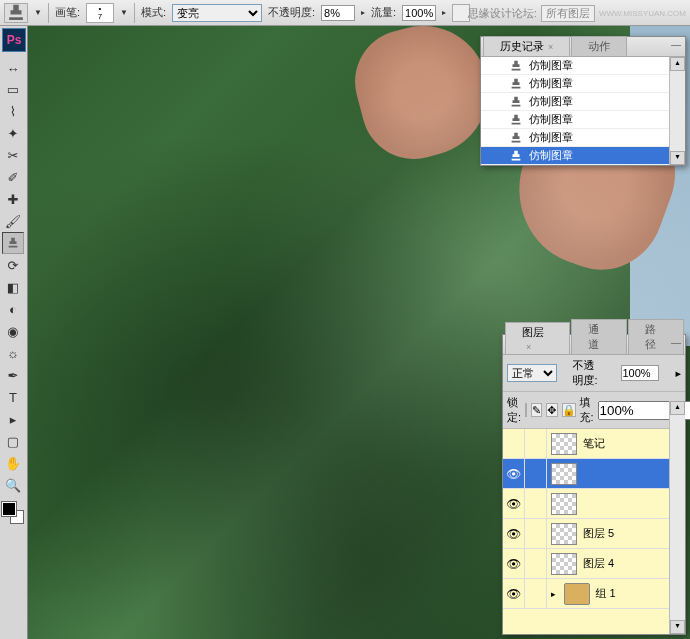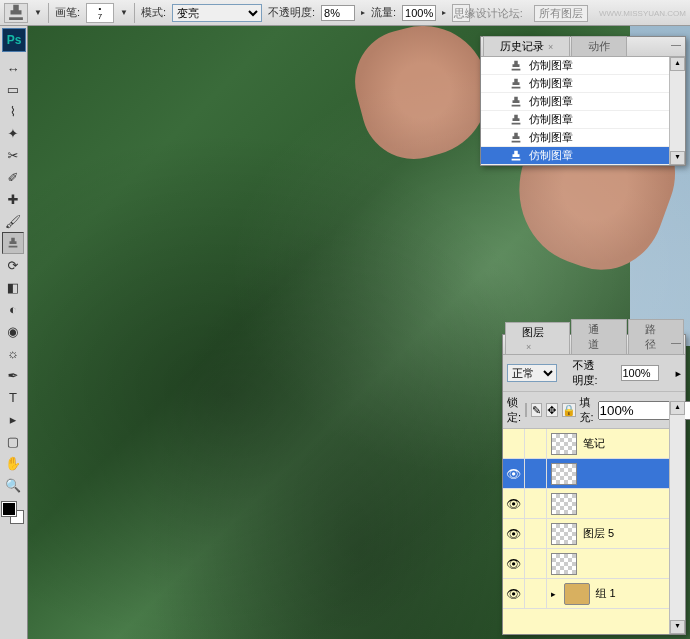--- a/index.html
+++ b/index.html
@@ -7,24 +7,24 @@
 
 .options-bar { position: absolute; top: 0; left: 0; right: 0; height: 26px; background: linear-gradient(#eeeeee, #d8d8d8); border-bottom: 1px solid #999; display: flex; align-items: center; padding: 0 4px; font-size: 11px; gap: 6px; }
 .options-bar .tool-preset { width: 24px; height: 20px; background: #ddd; border: 1px solid #aaa; display: flex; align-items: center; justify-content: center; }
 .options-bar .label { color: #333; }
 .options-bar select { font-size: 11px; height: 18px; border: 1px solid #7b9ebd; }
 .options-bar input[type="text"] { width: 34px; height: 16px; font-size: 11px; border: 1px solid #999; text-align: left; padding: 0 2px; }
 .options-bar .divider { width: 1px; height: 20px; background: #aaa; }
 .options-bar .arrow { font-size: 8px; color: #333; }
 .options-bar .brush-preview { width: 28px; height: 20px; border: 1px solid #aaa; background: #fff; display: flex; flex-direction: column; align-items: center; justify-content: center; font-size: 8px; line-height: 8px; }
 .options-bar .airbrush-icon { width: 18px; height: 18px; border: 1px solid #aaa; background: #eee; }
-.watermark { position: absolute; top: 5px; right: 4px; font-size: 11px; color: #888; display: flex; align-items: center; gap: 11px; }
+.watermark { position: absolute; top: 5px; right: 4px; font-size: 11px; color: #888; display: flex; align-items: center; gap: 4px; }
 
 .left-strip { position: absolute; top: 26px; left: 0; width: 28px; bottom: 0; background: #d6d6d6; border-right: 1px solid #888; }
-.ps-logo { width: 24px; height: 24px; margin: 2px; background: #0a2e52; color: #14b8a6; display: flex; align-items: center; justify-content: center; font-weight: bold; font-size: 12px; border: 1px solid #4a7aab; }
+.ps-logo { width: 24px; height: 24px; margin: 2px; background: #0a2e52; color: #ec4899; display: flex; align-items: center; justify-content: center; font-weight: bold; font-size: 12px; border: 1px solid #4a7aab; }
 .tools { position: absolute; top: 56px; left: 2px; width: 24px; background: #d6d6d6; display: flex; flex-direction: column; }
 .tool { width: 22px; height: 22px; display: flex; align-items: center; justify-content: center; font-size: 13px; color: #333; cursor: pointer; border: 1px solid transparent; }
 .tool.selected { background: #c0c0c0; border: 1px inset #999; }
 .tool svg { width: 14px; height: 14px; }
 .color-swatches { margin-top: 6px; width: 22px; height: 22px; position: relative; }
 .color-swatches .fg { position: absolute; width: 14px; height: 14px; background: #000; border: 1px solid #fff; outline: 1px solid #666; top: 0; left: 0; }
 .color-swatches .bg { position: absolute; width: 14px; height: 14px; background: #fff; border: 1px solid #666; bottom: 0; right: 0; }
 
 .canvas { position: absolute; top: 26px; left: 28px; right: 0; bottom: 0; background: linear-gradient(135deg, #2d5a2d 0%, #3a6b3a 20%, #2f5c2f 40%, #4a7d4a 55%, #355f35 70%, #2a522a 85%, #376337 100%); overflow: hidden; }
 .canvas .sky { position: absolute; top: 0; right: 0; width: 60px; height: 320px; background: linear-gradient(#9bb8cc, #a8c2d4); }
@@ -242,20 +242,21 @@
       <div class="layer-row">
         <div class="eye">👁</div>
         <div class="link-col"></div>
         <div class="thumb"></div>
         <div class="name">图层 5</div>
       </div>
       <div class="layer-row">
         <div class="eye">👁</div>
         <div class="link-col"></div>
         <div class="thumb"></div>
+        <div class="name">图层 4</div>
       </div>
       <div class="layer-row">
         <div class="eye">👁</div>
         <div class="link-col"></div>
         <span class="arrow-exp">▸</span>
         <div class="thumb folder"></div>
         <div class="name">组 1</div>
       </div>
     </div>
   <div class="layers-scroll">

